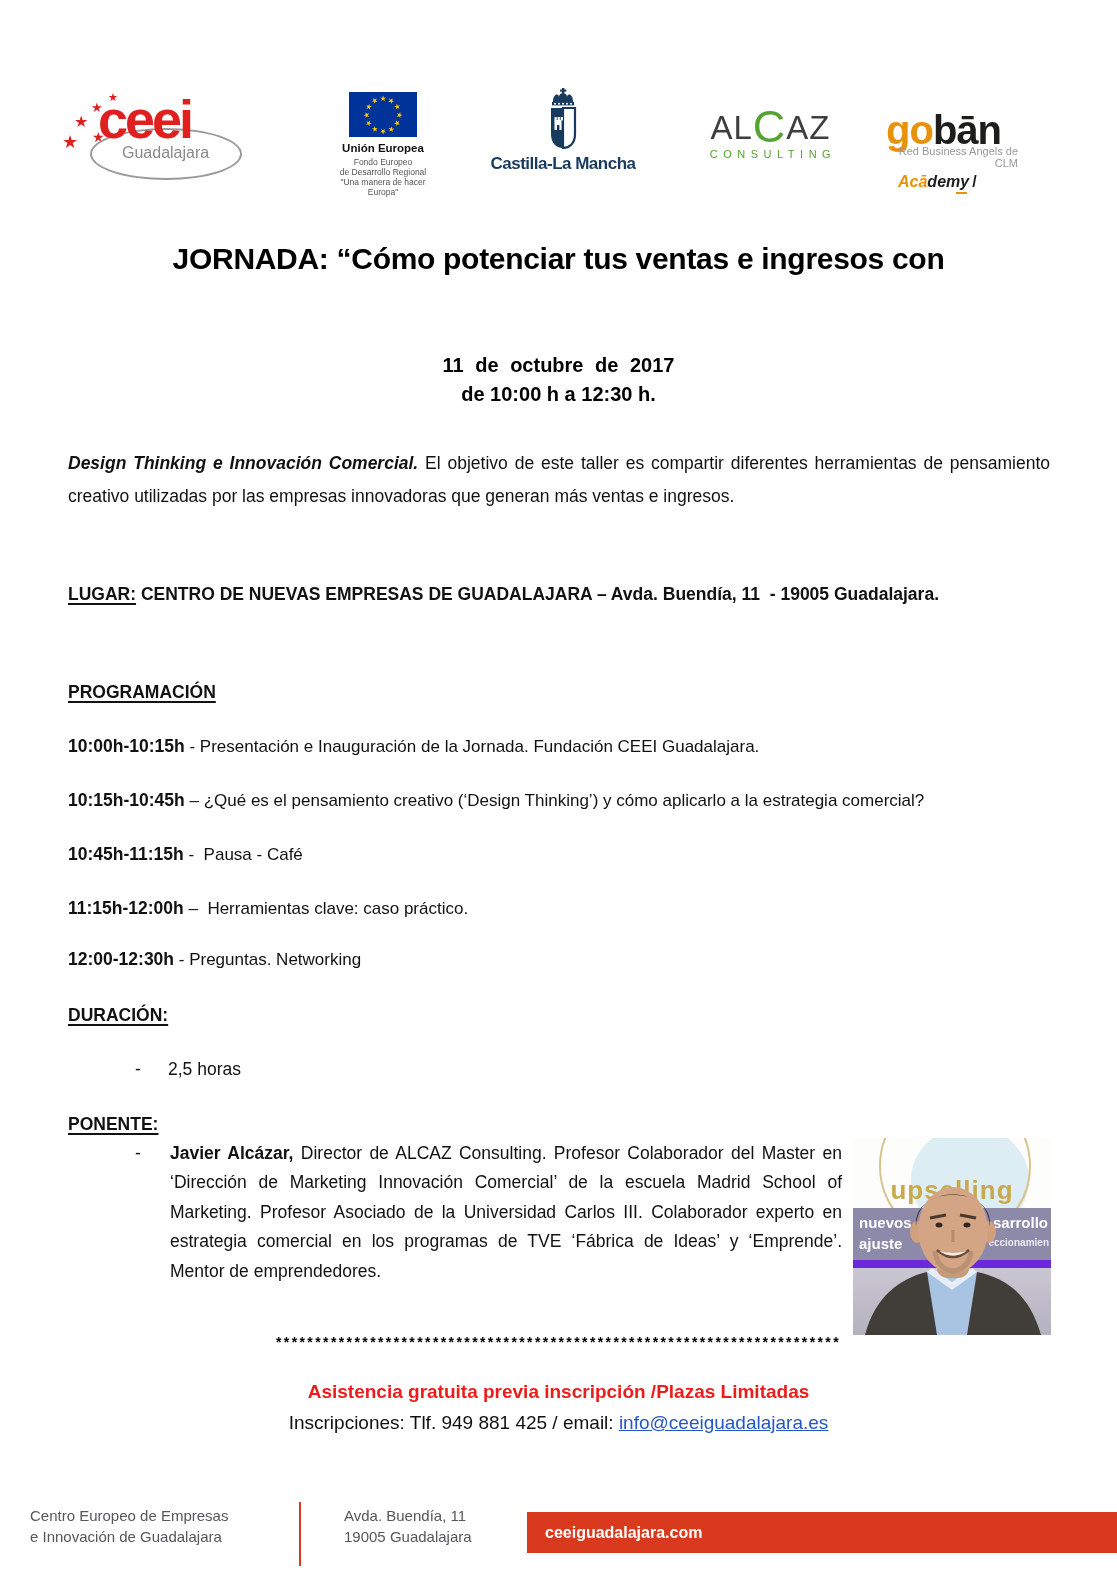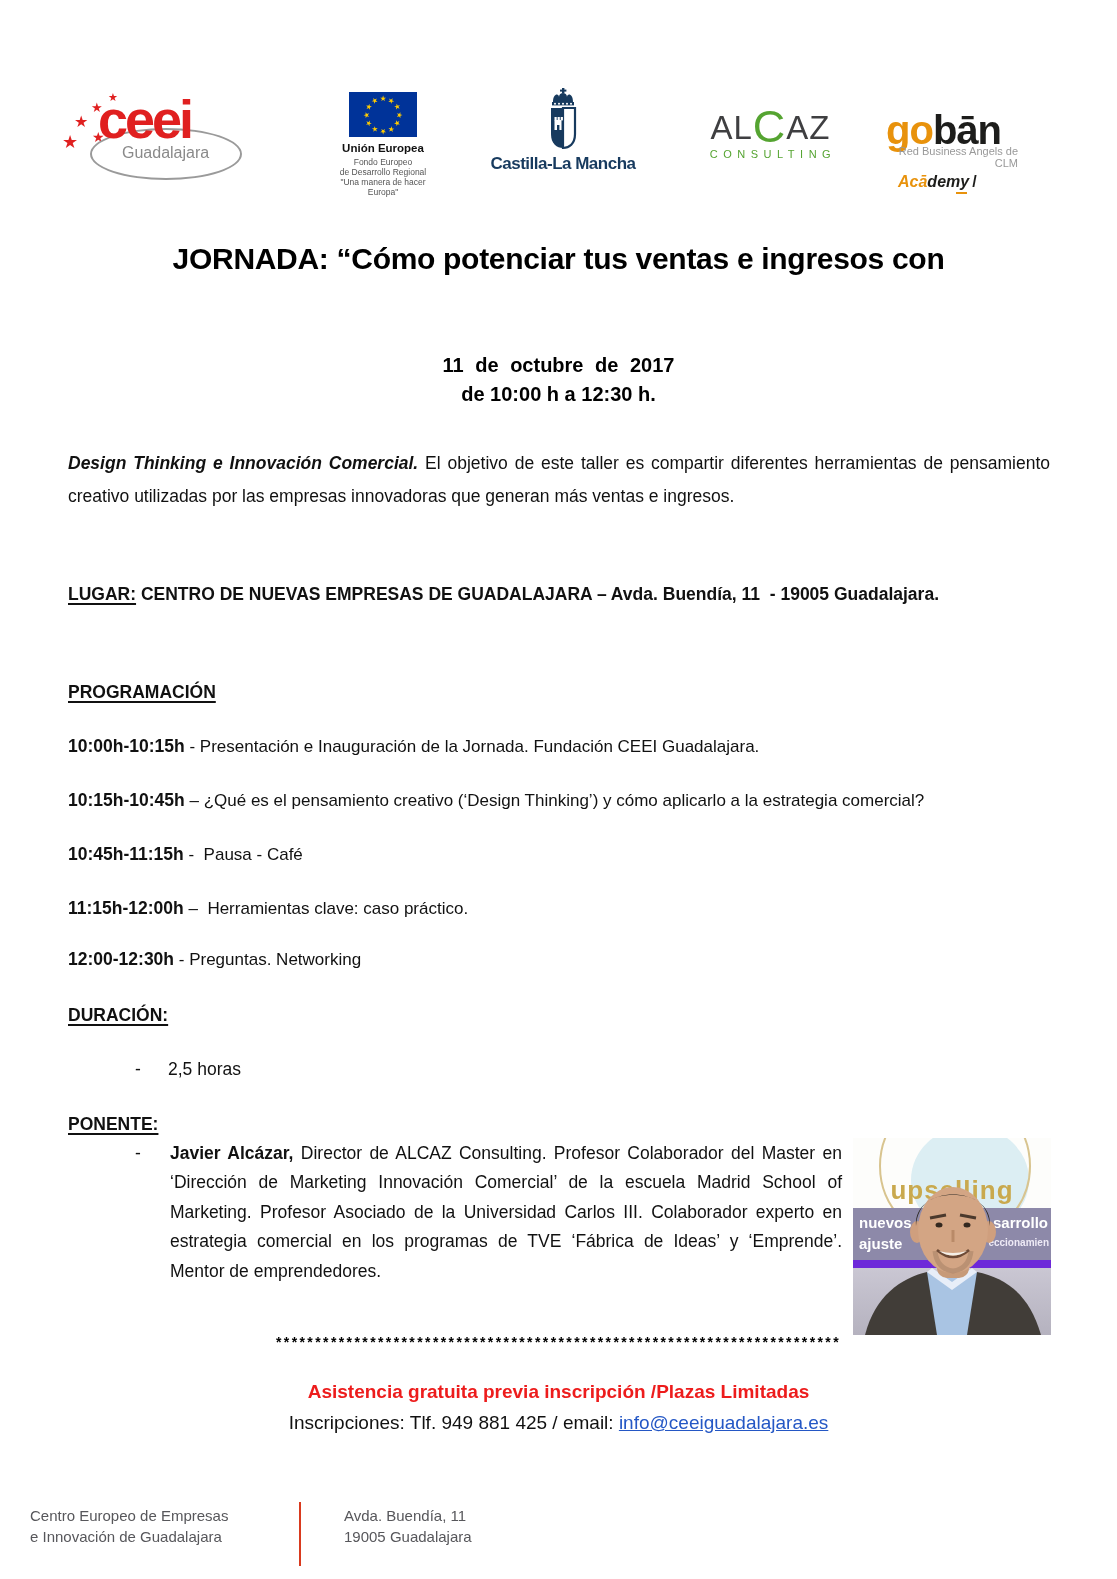--- a/index.html
+++ b/index.html
@@ -255,14 +255,17 @@
 
   <div class="abs f-org">
     <div>Centro Europeo de Empresas</div>
     <div>e Innovación de Guadalajara</div>
   </div>
   <div class="abs f-divider"></div>
   <div class="abs f-addr">
     <div>Avda. Buendía, 11</div>
     <div>19005 Guadalajara</div>
   </div>
+  <div class="abs f-bar">
+    <span class="web">ceeiguadalajara.com</span>
+  </div>
 
 </div>
 
 </body></html>

